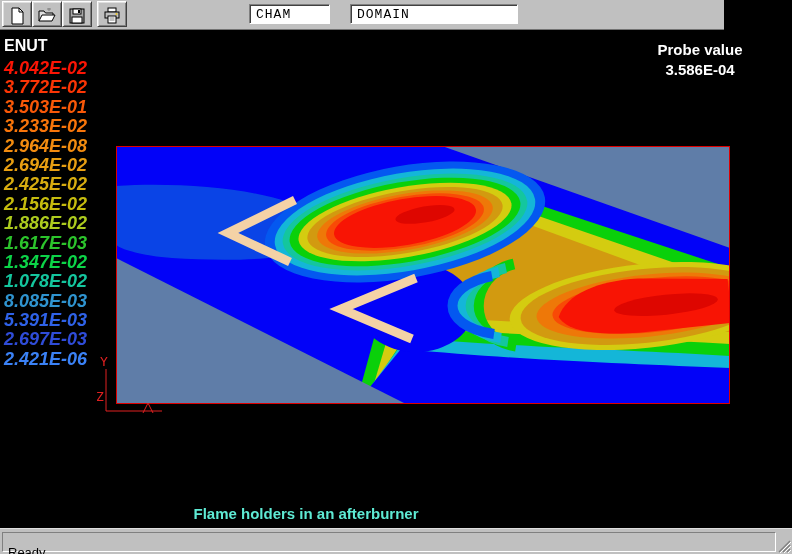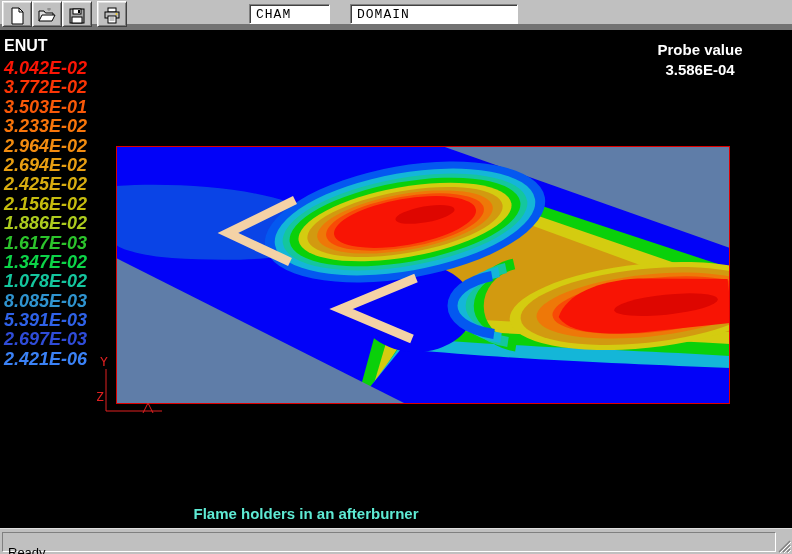--- a/index.html
+++ b/index.html
@@ -1,21 +1,21 @@
 <!DOCTYPE html>
 <html><head>
 <meta charset="utf-8">
 <style>
   html,body{margin:0;padding:0;background:#000;}
   .app{position:relative;width:792px;height:554px;background:#000;overflow:hidden;
        font-family:"Liberation Sans",sans-serif;}
 
   
-  .toolbar{position:absolute;left:0;top:0;width:792px;height:30px;background:#c0c0c0;
-           border-bottom:6px solid #737373;box-sizing:border-box;}
+  .toolbar{position:absolute;left:0;top:0;width:724px;height:30px;background:#c0c0c0;
+           border-bottom:1px solid #737373;box-sizing:border-box;}
   .tb-btn{position:absolute;top:1px;width:30px;height:26px;background:#c0c0c0;padding:0;margin:0;
           border:1px solid;border-color:#ffffff #404040 #404040 #ffffff;
           box-shadow:inset 1px 1px 0 #dfdfdf, inset -1px -1px 0 #808080;cursor:pointer;}
   .tb-btn svg{display:block;margin:3px auto 0 auto;}
   .tb-field{position:absolute;top:4px;height:20px;background:#fff;color:#000;box-sizing:border-box;
             border:1px solid;border-color:#808080 #ffffff #ffffff #808080;
             box-shadow:inset 1px 1px 0 #404040;
             font-family:"Liberation Mono","DejaVu Sans Mono",monospace;
             font-size:13px;line-height:17px;padding:1px 0 0 6px;letter-spacing:1px;}
 
@@ -95,21 +95,21 @@
         <div class="legend-item" style="color: rgb(251, 53, 5);">
         <span>3.772E-02</span>
       </div>
         <div class="legend-item" style="color: rgb(249, 88, 8);">
         <span>3.503E-01</span>
       </div>
         <div class="legend-item" style="color: rgb(248, 117, 10);">
         <span>3.233E-02</span>
       </div>
         <div class="legend-item" style="color: rgb(242, 140, 16);">
-        <span>2.964E-02</span>
+        <span>2.964E-08</span>
       </div>
         <div class="legend-item" style="color: rgb(232, 159, 18);">
         <span>2.694E-02</span>
       </div>
         <div class="legend-item" style="color: rgb(216, 173, 16);">
         <span>2.425E-02</span>
       </div>
         <div class="legend-item" style="color: rgb(198, 188, 14);">
         <span>2.156E-02</span>
       </div>

